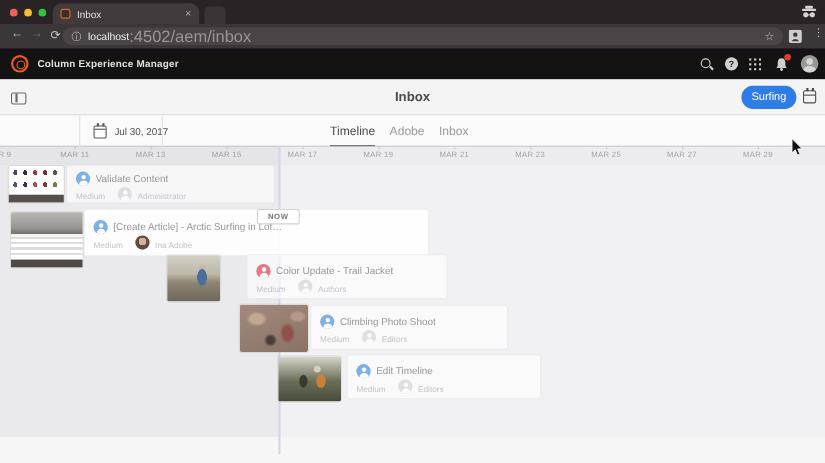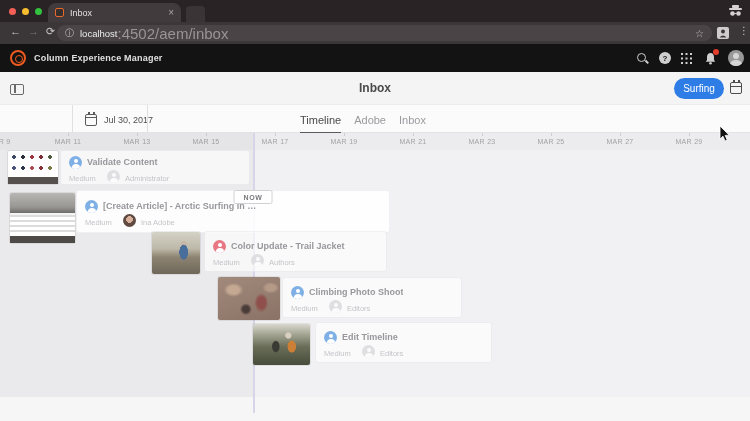--- a/index.html
+++ b/index.html
@@ -77,34 +77,34 @@
   .now-badge{position:absolute;left:253px;top:190px;transform:translateX(-50%);background:#fff;border:1px solid #d2d2d6;border-radius:2px;padding:3px 9px 2px;font-size:7px;font-weight:700;color:#77777b;letter-spacing:.6px;z-index:5;}
 
   
   .card{position:absolute;background:rgba(255,255,255,0.62);border:1px solid rgba(140,140,160,0.12);border-radius:3px;z-index:3;}
   .card.bright{background:rgba(255,255,255,0.9);}
   .task-icon{position:absolute;left:8px;top:5px;width:13px;height:13px;border-radius:50%;overflow:hidden;}
   .task-icon.blue{background:#7fb0e5;}
   .task-icon.red{background:#e87784;}
   .task-icon::before{content:"";position:absolute;left:4.5px;top:2.5px;width:4px;height:4px;border-radius:50%;background:#fff;}
   .task-icon::after{content:"";position:absolute;left:2.5px;top:7.5px;width:8px;height:7px;border-radius:50%;background:#fff;}
-  .task-title{position:absolute;left:26px;top:6px;font-size:9px;color:#98989c;white-space:nowrap;overflow:hidden;text-overflow:ellipsis;max-width:260px;font-weight:bold;}
+  .task-title{position:absolute;left:26px;top:6px;font-size:9px;color:#98989c;white-space:nowrap;overflow:hidden;text-overflow:ellipsis;max-width:260px;}
   .trunc .task-title{max-width:158px;}
   .prio{position:absolute;left:8px;top:23px;font-size:7.5px;color:#c5c5c9;}
   .card-avatar{position:absolute;left:46px;top:19px;width:13px;height:13px;border-radius:50%;background:#dfdfe2;overflow:hidden;}
   .card-avatar::before{content:"";position:absolute;left:4.5px;top:2.5px;width:4px;height:4px;border-radius:50%;background:#fbfbfc;}
   .card-avatar::after{content:"";position:absolute;left:2.5px;top:7.5px;width:8px;height:7px;border-radius:50%;background:#fbfbfc;}
   .card-avatar.photo{background:radial-gradient(circle at 50% 42%,#d7b09c 0 34%,#5f4b42 35% 100%);}
   .card-avatar.photo::before,.card-avatar.photo::after{display:none;}
   .assignee{position:absolute;left:64px;top:23px;font-size:7.5px;color:#c5c5c9;}
 
   #card1{left:60px;top:150px;width:190px;height:35px;}
   #card2{left:76px;top:190px;width:314px;height:43px;}
   #card2 .task-icon{top:9px}#card2 .task-title{top:10px}#card2 .prio{top:27px}#card2 .card-avatar{top:23px}#card2 .assignee{top:27px}
-  #card3{left:204px;top:231px;width:183px;height:41px;text-align:center;}
+  #card3{left:224px;top:231px;width:183px;height:41px;text-align:center;}
   #card4{left:282px;top:277px;width:180px;height:41px;}
   #card5{left:315px;top:322px;width:177px;height:41px;}
   #card3 .task-icon,#card4 .task-icon,#card5 .task-icon{top:8px}
   #card3 .task-title,#card4 .task-title,#card5 .task-title{top:9px}
   #card3 .prio,#card4 .prio,#card5 .prio{top:26px}
   #card3 .card-avatar,#card4 .card-avatar,#card5 .card-avatar{top:22px}
   #card3 .assignee,#card4 .assignee,#card5 .assignee{top:26px}
 
   
   .thumb{position:absolute;border-radius:2px;box-shadow:0 0 0 1px rgba(0,0,0,0.07);z-index:4;}

